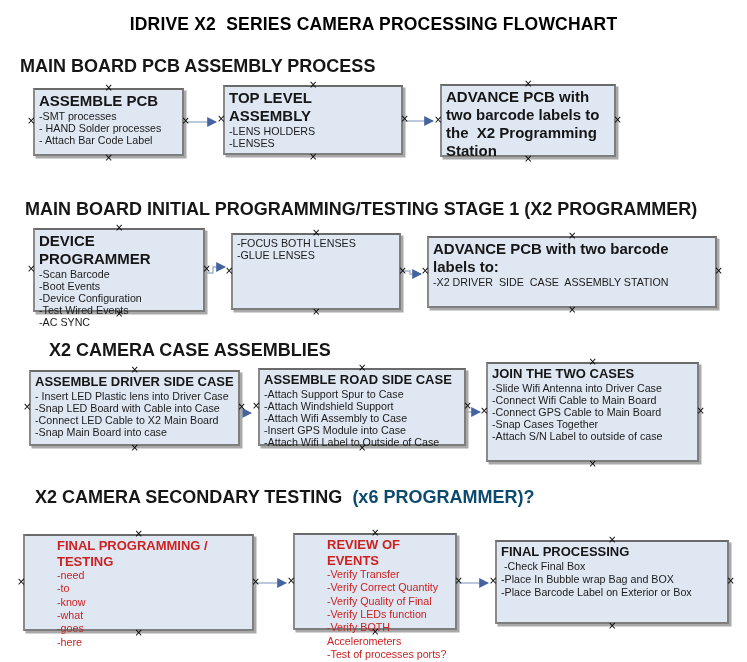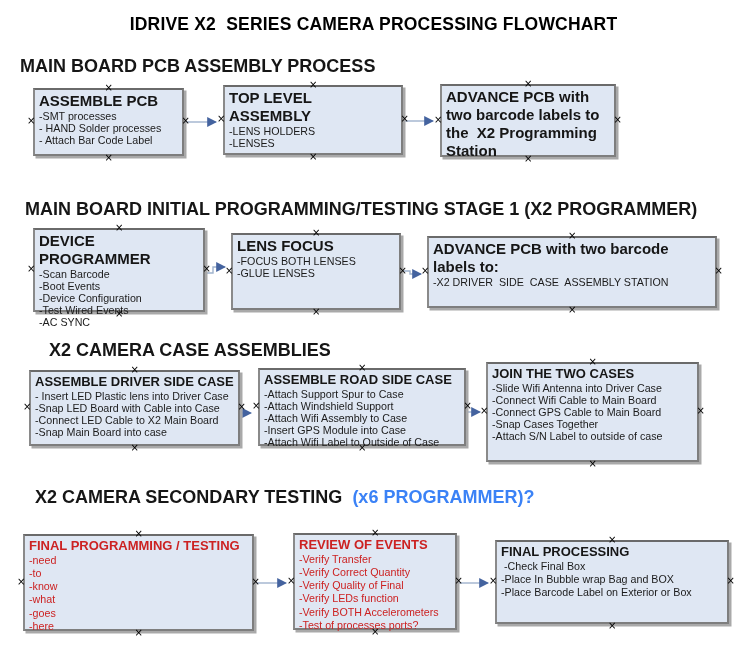--- a/index.html
+++ b/index.html
@@ -2,29 +2,29 @@
 <html><head>
 <meta charset="utf-8">
 <style>
   html,body{margin:0;padding:0;background:#ffffff;}
   body{width:747px;height:662px;position:relative;overflow:hidden;
        font-family:"Liberation Sans","DejaVu Sans",sans-serif;color:#111;}
   .page{position:absolute;inset:0;}
   .page-title{position:absolute;top:14px;left:0;width:747px;text-align:center;
       font-size:17.5px;font-weight:bold;letter-spacing:.2px;white-space:pre-wrap;color:#000000;}
   .sec-heading{position:absolute;font-size:18px;font-weight:bold;color:#161616;white-space:pre;}
-  .sec-heading .red-part{color:#3b82f6;}
+  .sec-heading .red-part{color:#0c4a6e;}
   .box{position:absolute;box-sizing:border-box;background:#dfe7f3;
       border:2px solid #7e7e7e;border-top-color:#6a6a6a;border-left-color:#8a8a8a;
       box-shadow:2.5px 2.5px 0 #a9a9a9;padding:2px 4px 2px 4px;overflow:visible;}
   .box-title{font-weight:bold;font-size:15px;line-height:1.2;color:#161616;white-space:pre-wrap;}
   .box.big-title .box-title{font-size:13px;}
   .item{font-size:10.7px;line-height:1.13;color:#1b1b1b;white-space:pre-wrap;}
   .box.loose .item{line-height:1.24;}
-  .box.red-box .box-title,.box.red-box .item{color:#cc2222;}
+  .box.red-box .box-title,.box.red-box .item{color:#cc2222;margin-left:28px;}
   .hd{position:absolute;font-size:10px;line-height:8px;color:#000;
       font-family:"DejaVu Sans",sans-serif;pointer-events:none;}
   .hd.t{top:-6px;left:50%;margin-left:-4px;}
   .hd.b{bottom:-8px;left:50%;margin-left:-4px;}
   .hd.l{left:-8px;top:50%;margin-top:-5px;}
   .hd.r{right:-8px;top:50%;margin-top:-5px;}
   svg.connectors{position:absolute;inset:0;pointer-events:none;}
 </style>
 </head>
 <body>
@@ -96,21 +96,20 @@
         <div class="item">-Device Configuration</div>
         <div class="item">-Test Wired Events</div>
         <div class="item">-AC SYNC</div>
       </div>
   <span class="hd t">×</span>
       <span class="hd b">×</span>
       <span class="hd l">×</span>
       <span class="hd r">×</span>
     </div>
   <div class="box" style="left:231px;top:233px;width:170px;height:77px;">
-    <div class="box-title">LENS FOCUS</div>
     <div>
         <div class="item">-FOCUS BOTH LENSES</div>
         <div class="item">-GLUE LENSES</div>
       </div>
   <span class="hd t">×</span>
       <span class="hd b">×</span>
       <span class="hd l">×</span>
       <span class="hd r">×</span>
     </div>
   <div class="box" style="left:427px;top:236px;width:290px;height:72px;">

